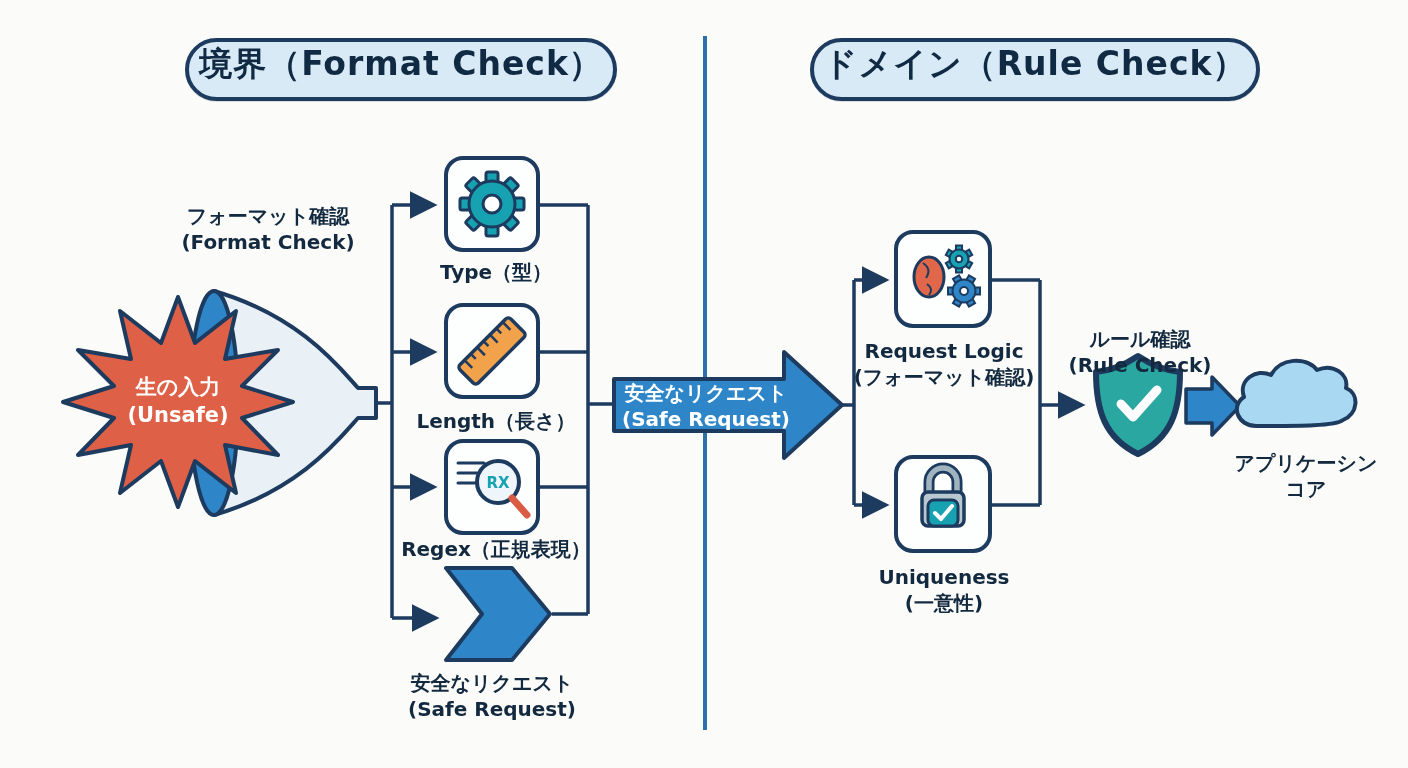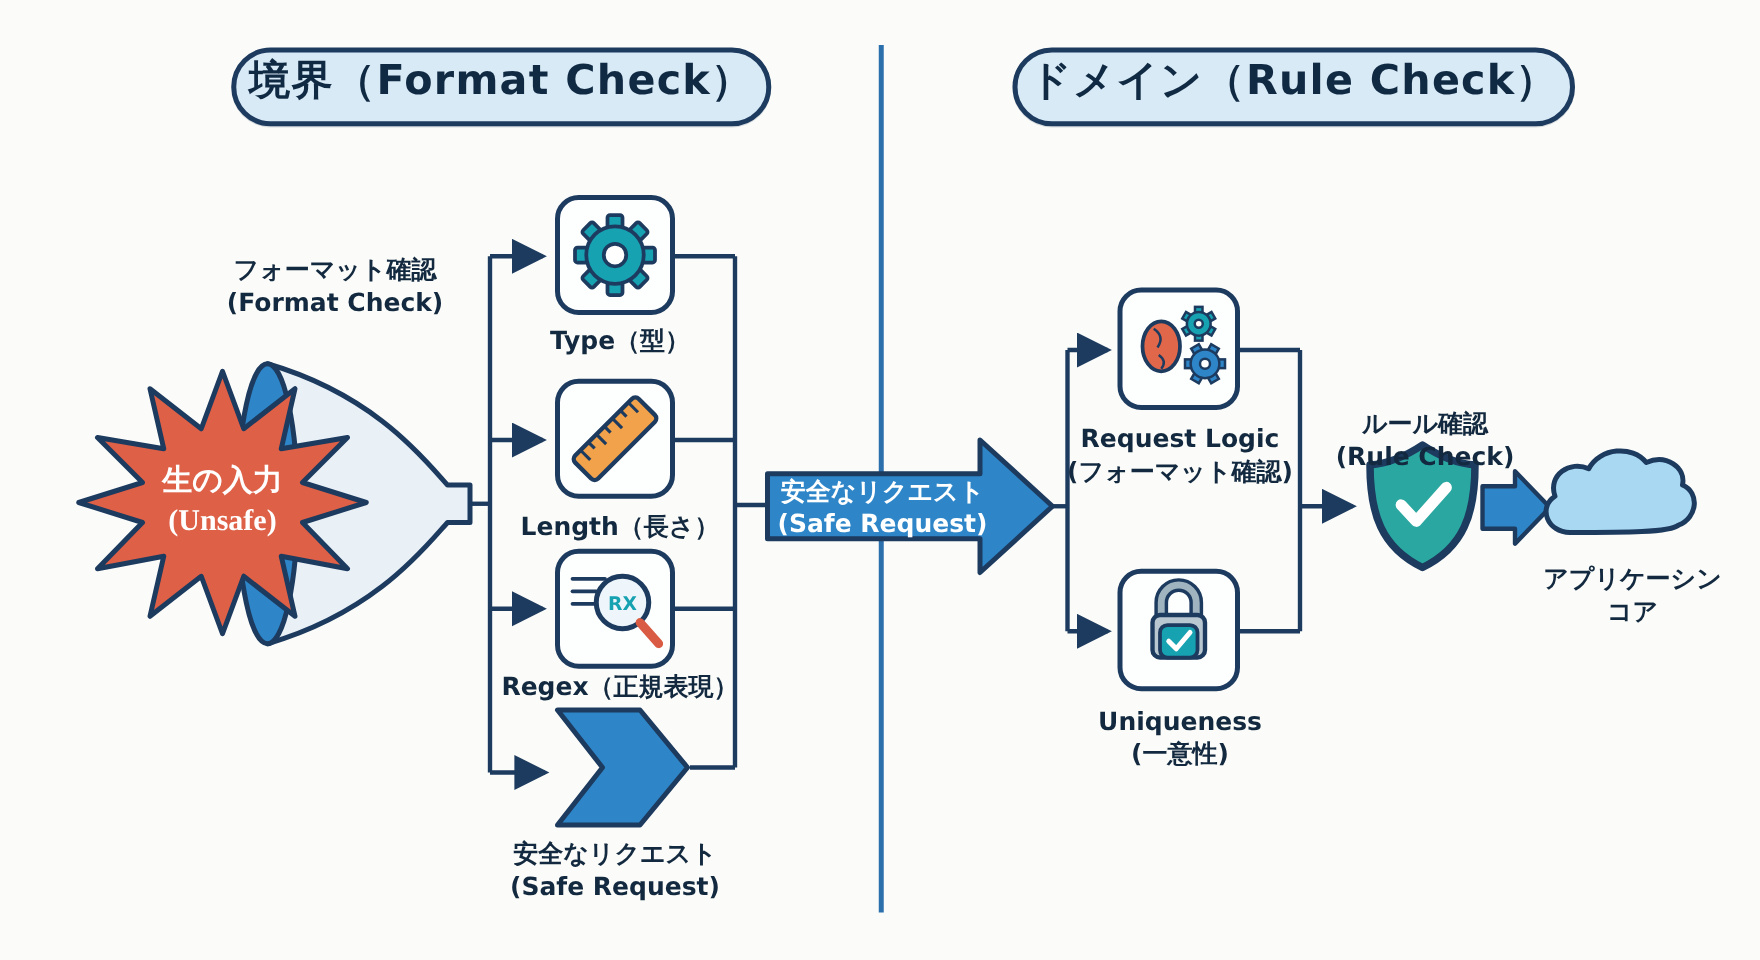--- a/index.html
+++ b/index.html
@@ -32,21 +32,21 @@
     transform:translate(-50%,-50%);
     text-align:center;
     color:#13293f;
     font-weight:bold;
     font-size:20px;
     line-height:1.32;
     white-space:nowrap;
   }
   .label span { display:block; }
   .label.white { color:#ffffff; }
-  .label.burst { font-size:24px;font-family:Liberation Serif, serif; }
+  .label.burst { font-size:21px; }
 </style>
 </head>
 <body>
 
 <div class="canvas">
 
   <svg class="layer" width="1408" height="768" viewBox="0 0 1408 768">
     <defs>
       <marker id="ah" markerWidth="10" markerHeight="10" refX="7" refY="4" orient="auto">
         <path d="M0,0 L8,4 L0,8 Z" fill="#1d3a5f"></path>

